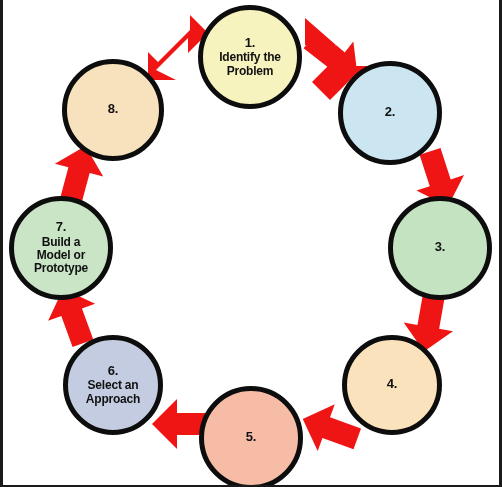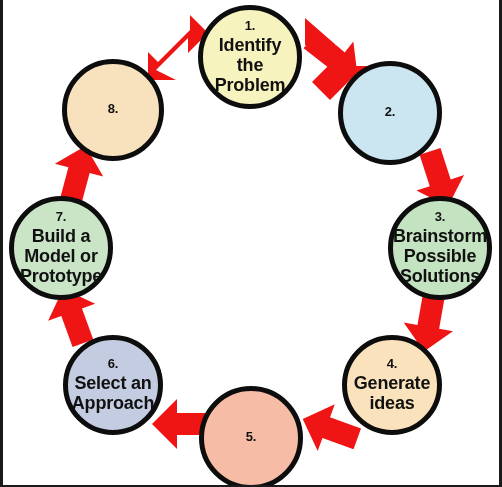--- a/index.html
+++ b/index.html
@@ -55,21 +55,21 @@
     font-weight: bold;
     line-height: 1.12;
     letter-spacing: -0.2px;
   }
   .node .num {
     font-size: 13px;
     font-weight: bold;
     margin-bottom: 1px;
   }
   .node .lbl {
-    font-size: 18px;
+    font-size: 12px;
     font-weight: bold;
     padding: 0 6px;
     white-space: pre-line;
   }
 </style>
 </head>
 <body>
 
 <div id="canvas">
 
@@ -103,29 +103,24 @@
     <div class="lbl">Identify the
 Problem</div>
   </div>
 
   <div class="node" style="left:338px; top:61px; width:104px; height:104px; background:#CBE6F0;">
     <div class="num">2.</div>
   </div>
 
   <div class="node" style="left:388px; top:196px; width:104px; height:104px; background:#C4E3C1;">
     <div class="num">3.</div>
-    <div class="lbl">Brainstorm
-Possible
-Solutions</div>
   </div>
 
   <div class="node" style="left:342px; top:335px; width:100px; height:100px; background:#FAE3BC;">
     <div class="num">4.</div>
-    <div class="lbl">Generate
-ideas</div>
   </div>
 
   <div class="node" style="left:199px; top:386px; width:104px; height:104px; background:#F6BCA5;">
     <div class="num">5.</div>
   </div>
 
   <div class="node" style="left:63px; top:335px; width:100px; height:100px; background:#C3CCE0;">
     <div class="num">6.</div>
     <div class="lbl">Select an
 Approach</div>

